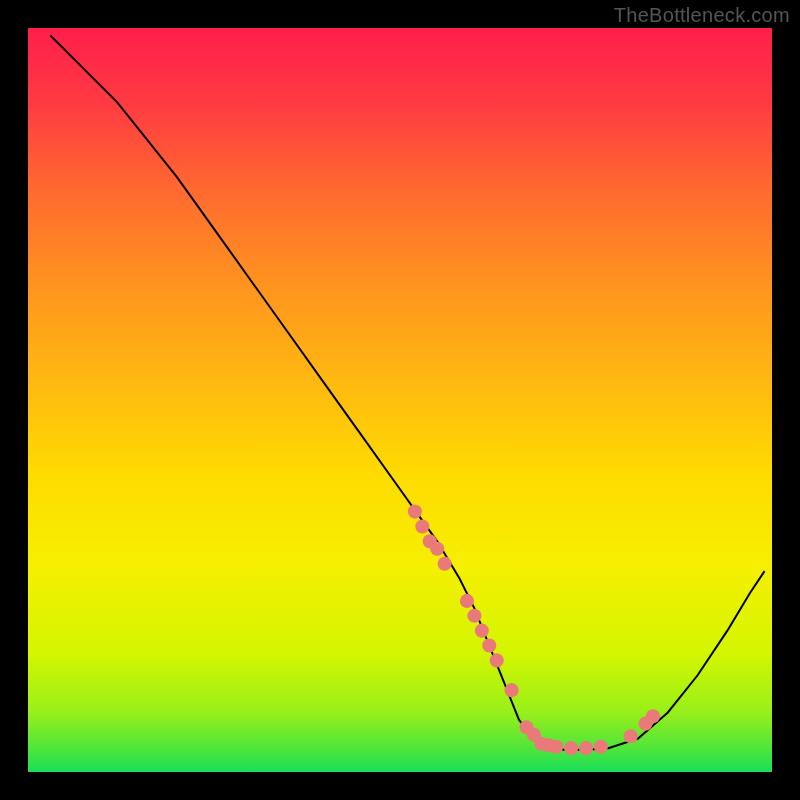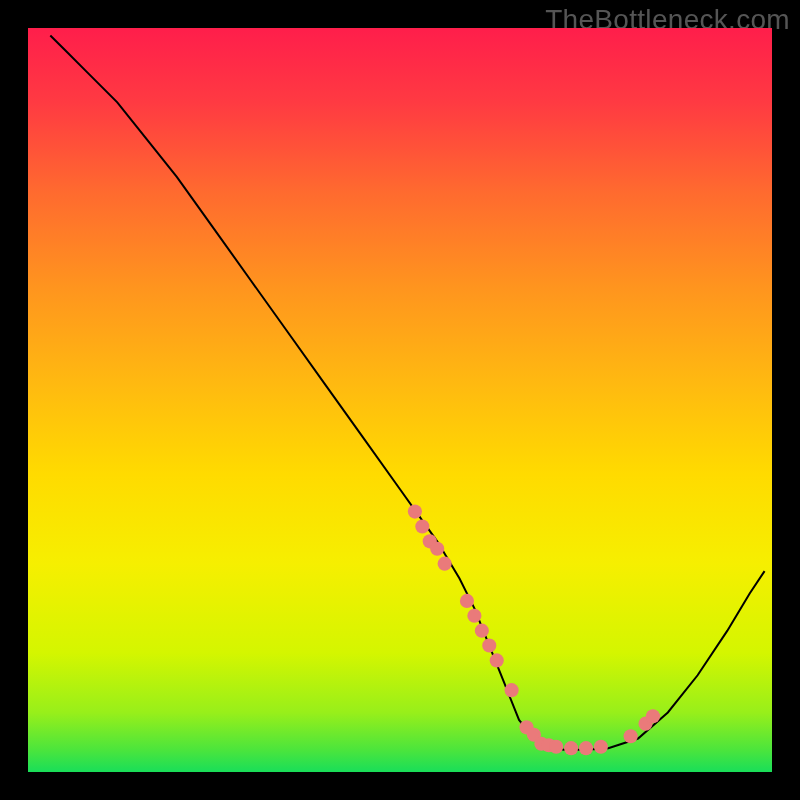--- a/index.html
+++ b/index.html
@@ -15,21 +15,21 @@
     width: 800px;
     height: 800px;
     background: #000;
     position: relative;
   }
   .watermark {
     position: absolute;
     top: 4px;
     right: 10px;
     color: #555;
-    font-size: 28px;
+    font-size: 20px;
     font-weight: 500;
     letter-spacing: 0.3px;
   }
   .plot-box {
     position: absolute;
     left: 28px;
     top: 28px;
     width: 744px;
     height: 744px;
   }

